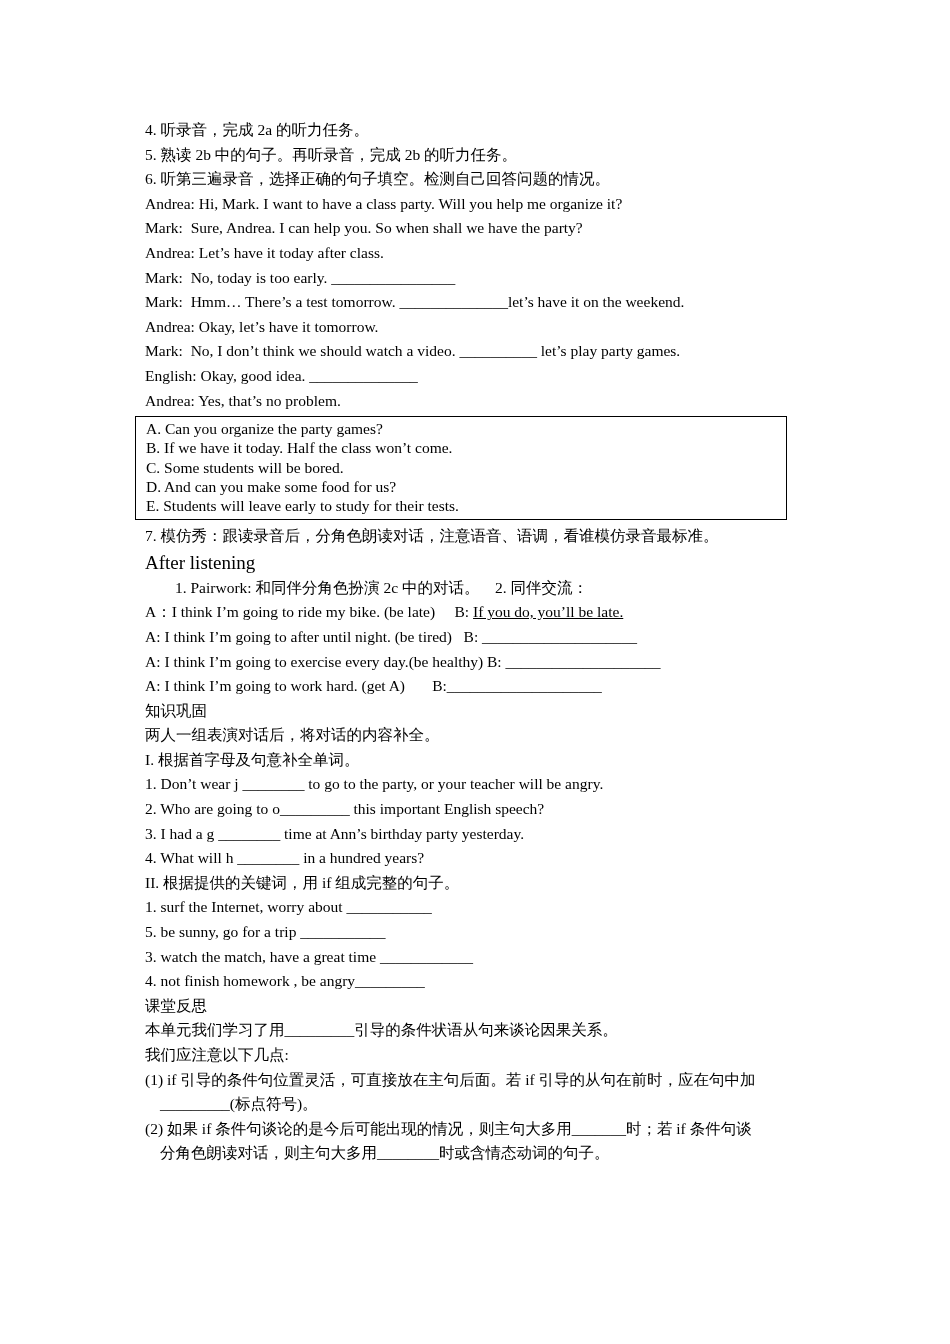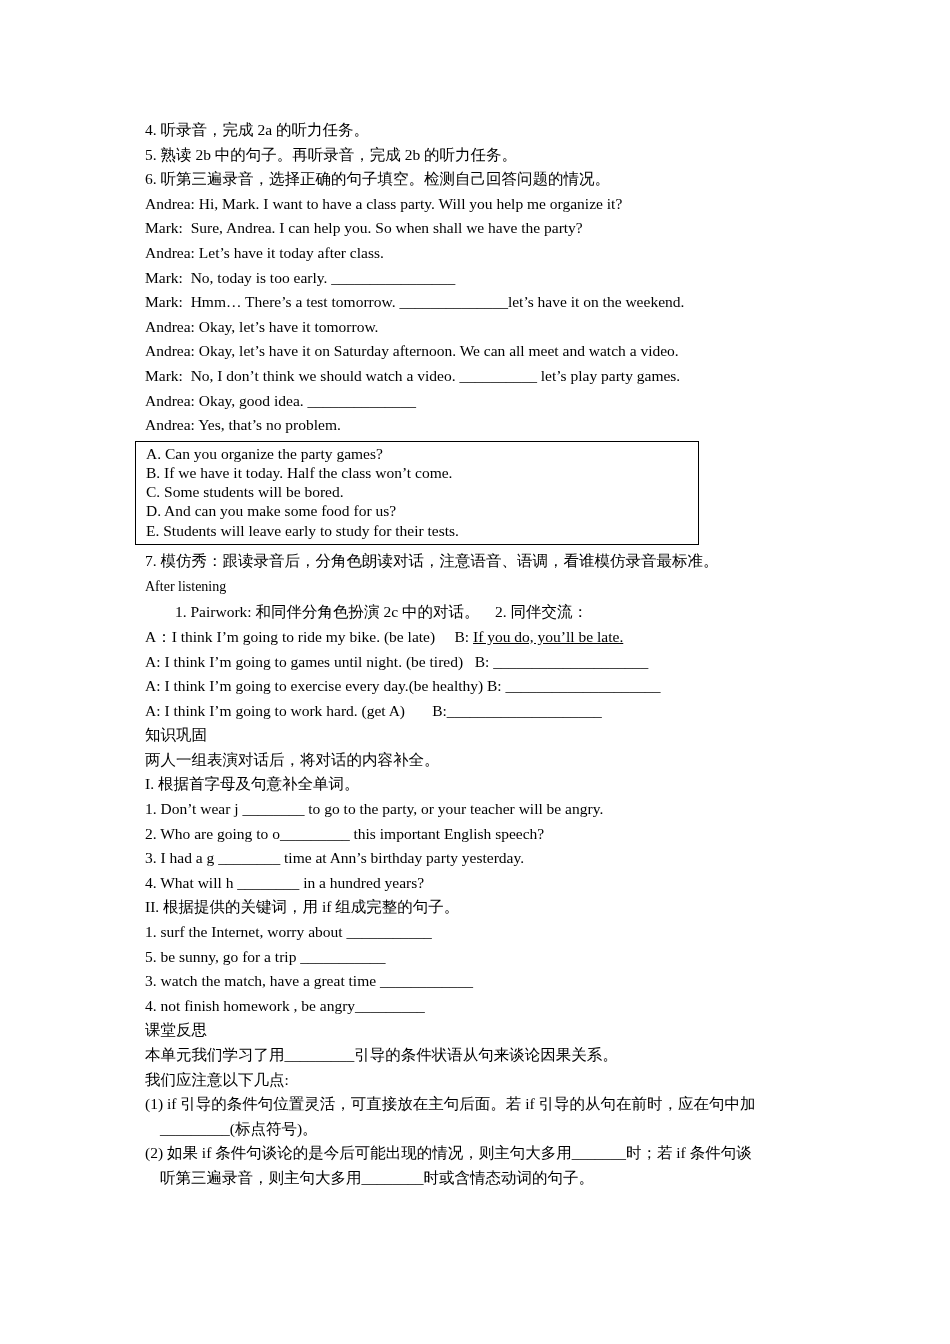--- a/index.html
+++ b/index.html
@@ -20,27 +20,27 @@
   .line {
     font-size: 15.5px;
     line-height: 24.6px;
     margin: 0;
     white-space: pre-wrap;
   }
   .options-box {
     border: 1px solid #000000;
     margin: 3px 0 4px -10px;
     padding: 2px 6px 4px 10px;
-    width: 564px;
+    width: 652px;
   }
   .options-box .line {
     line-height: 19.2px;
   }
   .after-heading {
-    font-size: 14px;
+    font-size: 19px;
     line-height: 27px;
   }
   .indent {
     padding-left: 30px;
   }
   .cont-indent {
     padding-left: 15px;
   }
   .u { text-decoration: underline; }
 </style>
@@ -52,40 +52,39 @@
   <p class="line">4. 听录音，完成 2a 的听力任务。</p>
   <p class="line">5. 熟读 2b 中的句子。再听录音，完成 2b 的听力任务。</p>
   <p class="line">6. 听第三遍录音，选择正确的句子填空。检测自己回答问题的情况。</p>
 
   <p class="line">Andrea: Hi, Mark. I want to have a class party. Will you help me organize it?</p>
   <p class="line">Mark:  Sure, Andrea. I can help you. So when shall we have the party?</p>
   <p class="line">Andrea: Let’s have it today after class.</p>
   <p class="line">Mark:  No, today is too early. ________________</p>
   <p class="line">Mark:  Hmm… There’s a test tomorrow. ______________let’s have it on the weekend.</p>
   <p class="line">Andrea: Okay, let’s have it tomorrow.</p>
-  <p class="line">Andrea: Okay, let’s have it on Saturday afternoon. We can all meet and watch a video.</p>
   <p class="line">Mark:  No, I don’t think we should watch a video. __________ let’s play party games.</p>
-  <p class="line">Andrea: Okay, good idea. ______________</p>
+  <p class="line">English: Okay, good idea. ______________</p>
   <p class="line">Andrea: Yes, that’s no problem.</p>
 
   <div class="options-box">
     <p class="line">A. Can you organize the party games?</p>
     <p class="line">B. If we have it today. Half the class won’t come.</p>
     <p class="line">C. Some students will be bored.</p>
     <p class="line">D. And can you make some food for us?</p>
     <p class="line">E. Students will leave early to study for their tests.</p>
   </div>
 
   <p class="line">7. 模仿秀：跟读录音后，分角色朗读对话，注意语音、语调，看谁模仿录音最标准。</p>
 
   <p class="line after-heading">After listening</p>
   <p class="line indent">1. Pairwork: 和同伴分角色扮演 2c 中的对话。    2. 同伴交流：</p>
 
   <p class="line"><span>A：I think I’m going to ride my bike. (be late)     B: </span><span class="u">If you do, you’ll be late.</span></p>
-  <p class="line">A: I think I’m going to games until night. (be tired)   B: ____________________</p>
+  <p class="line">A: I think I’m going to after until night. (be tired)   B: ____________________</p>
   <p class="line">A: I think I’m going to exercise every day.(be healthy) B: ____________________</p>
   <p class="line">A: I think I’m going to work hard. (get A)       B:____________________</p>
 
   <p class="line">知识巩固</p>
 
   <p class="line">两人一组表演对话后，将对话的内容补全。</p>
   <p class="line">I. 根据首字母及句意补全单词。</p>
   <p class="line">1. Don’t wear j ________ to go to the party, or your teacher will be angry.</p>
   <p class="line">2. Who are going to o_________ this important English speech?</p>
   <p class="line">3. I had a g ________ time at Ann’s birthday party yesterday.</p>
@@ -95,15 +94,15 @@
   <p class="line">5. be sunny, go for a trip ___________</p>
   <p class="line">3. watch the match, have a great time ____________</p>
   <p class="line">4. not finish homework , be angry_________</p>
 
   <p class="line">课堂反思</p>
   <p class="line">本单元我们学习了用_________引导的条件状语从句来谈论因果关系。</p>
   <p class="line">我们应注意以下几点:</p>
   <p class="line">(1) if 引导的条件句位置灵活，可直接放在主句后面。若 if 引导的从句在前时，应在句中加</p>
   <p class="line cont-indent">_________(标点符号)。</p>
   <p class="line">(2) 如果 if 条件句谈论的是今后可能出现的情况，则主句大多用_______时；若 if 条件句谈</p>
-  <p class="line cont-indent">听第三遍录音，则主句大多用________时或含情态动词的句子。</p>
+  <p class="line cont-indent">分角色朗读对话，则主句大多用________时或含情态动词的句子。</p>
 
 </div>
 
 </body></html>

